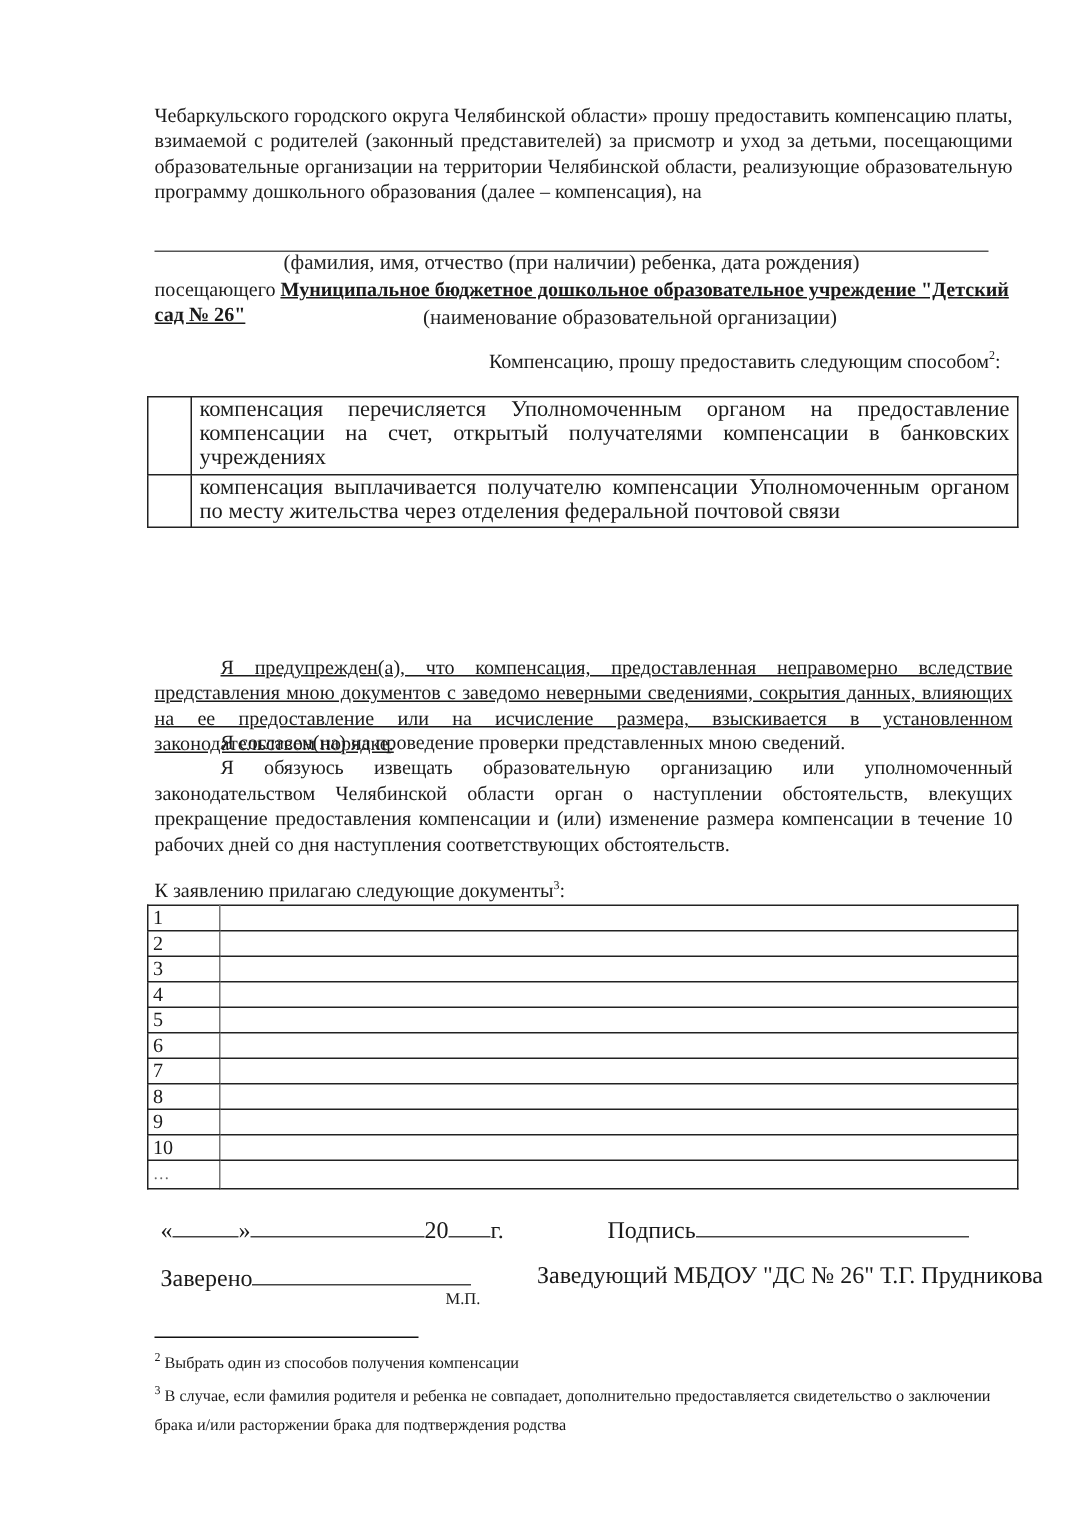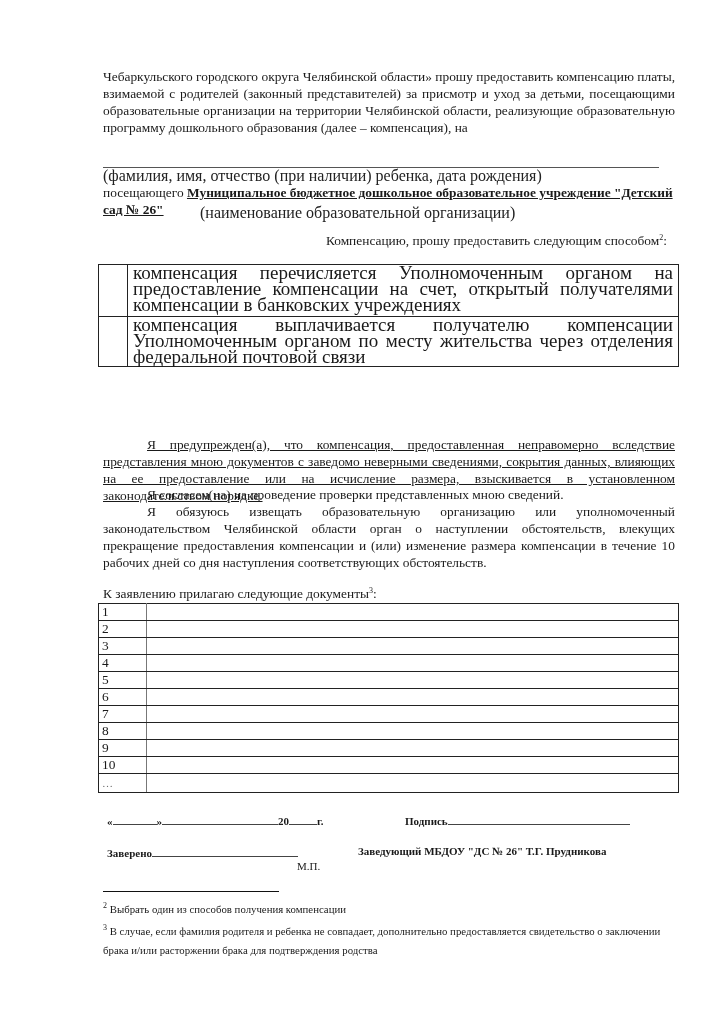--- a/index.html
+++ b/index.html
@@ -8,41 +8,41 @@
     font-family: "Liberation Serif", "DejaVu Serif", serif;
     color: #1a1a1a;
   }
   .abs { position: absolute; }
   .para {
     position: absolute; left: 103px; width: 572px;
     font-size: 13.4px; line-height: 17px; text-align: justify;
   }
   .indent { text-indent: 44px; }
   .caption {
-    position: absolute; font-size: 16px; line-height: 12px; 
+    position: absolute; font-size: 14px; line-height: 12px; text-align: center;
     color: #222;
   }
   .rule { position: absolute; height: 0; border-top: 1px solid #555; }
   table { border-collapse: collapse; }
   .methods {
     position: absolute; left: 98px; top: 264px; width: 581px;
-    font-size: 19px; line-height: 16px;
+    font-size: 15px; line-height: 16px;
   }
   .methods td { border: 1px solid #222; vertical-align: top; padding: 0 5px 1px 5px; text-align: justify; }
   .methods td.chk { width: 28px; padding: 0; }
   .docs {
     position: absolute; left: 98px; top: 603px; width: 581px;
     font-size: 13.4px; line-height: 16px;
   }
   .docs td { border: 1px solid #222; height: 16px; padding: 0 3px; }
   .docs td.num { width: 41px; border-right-color: #777; }
   .docs tr.last td.num { color: #666; font-size: 11px; }
   .org-name { font-weight: bold; text-decoration: underline; }
   sup { font-size: 8px; line-height: 0; }
-  .sig { position: absolute; font-size: 11px; line-height: 16px; white-space: nowrap; font-weight: bold; }
+  .sig { position: absolute; font-size: 16px; line-height: 16px; white-space: nowrap; }
   .blank { display: inline-block; border-bottom: 1px solid #444; height: 13px; vertical-align: baseline; }
   .fn { position: absolute; left: 103px; width: 572px; font-size: 10.8px; line-height: 19px; }
   .fn sup { font-size: 8px; }
 </style>
 </head>
 <body>
 
 <div class="para" style="top:68px;">Чебаркульского городского округа Челябинской области» прошу предоставить компенсацию платы, взимаемой с родителей (законный представителей) за присмотр и уход за детьми, посещающими образовательные организации на территории Челябинской области, реализующие образовательную программу дошкольного образования (далее – компенсация), на</div>
 
 <div class="rule" style="left:103px; top:167px; width:556px;"></div>

